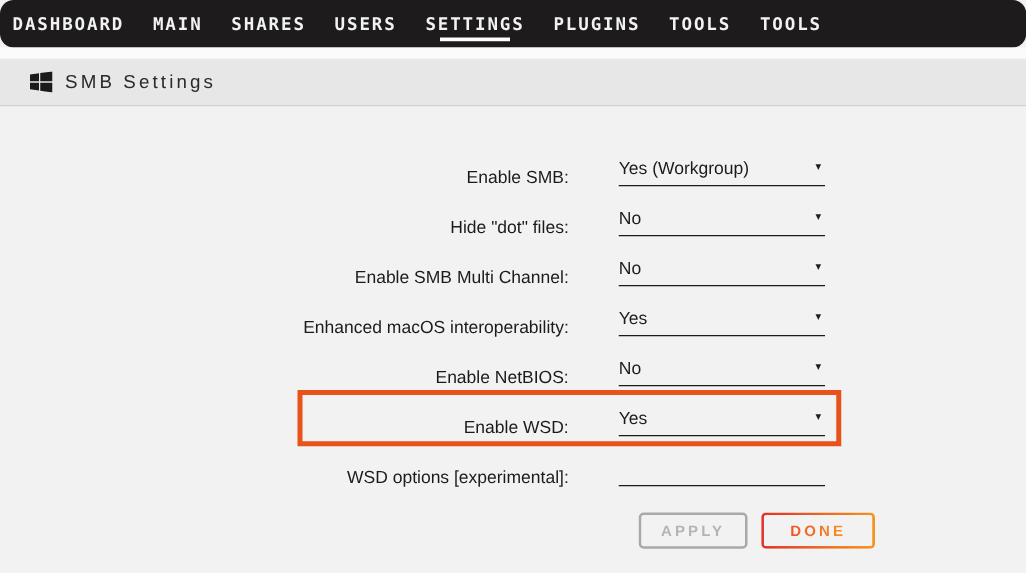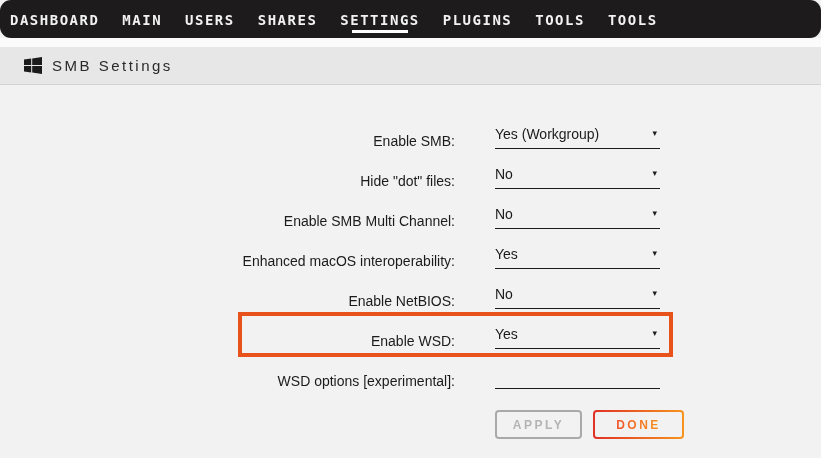--- a/index.html
+++ b/index.html
@@ -115,20 +115,21 @@
     display:flex;
     align-items:center;
     justify-content:center;
     cursor:pointer;
     background:transparent;
   }
   .btn-apply {
     width:87px;
     border:2px solid #a9a9a9;
     color:#b4b4b4;
+    margin-left:16px;
   }
   .btn-done {
     width:91px;
     border:2px solid transparent;
     background:
       linear-gradient(#f2f2f2,#f2f2f2) padding-box,
       linear-gradient(90deg,#e03126,#f7941d) border-box;
     color:#f4791f;
   }
   @supports ((-webkit-background-clip:text) or (background-clip:text)) {
@@ -139,22 +140,22 @@
       color:transparent;
     }
   }
 </style>
 </head>
 <body>
 
 <nav class="topnav">
   <div class="nav-item">DASHBOARD</div>
   <div class="nav-item">MAIN</div>
+  <div class="nav-item">SHARES</div>
   <div class="nav-item">USERS</div>
-  <div class="nav-item">SHARES</div>
   <div class="nav-item active">SETTINGS</div>
   <div class="nav-item">PLUGINS</div>
   <div class="nav-item">TOOLS</div>
   <div class="nav-item">TOOLS</div>
 </nav>
 
 <div class="strip"></div>
 
 <header class="page-header">
   <svg class="win-icon" viewBox="0 0 18 17" aria-hidden="true">

